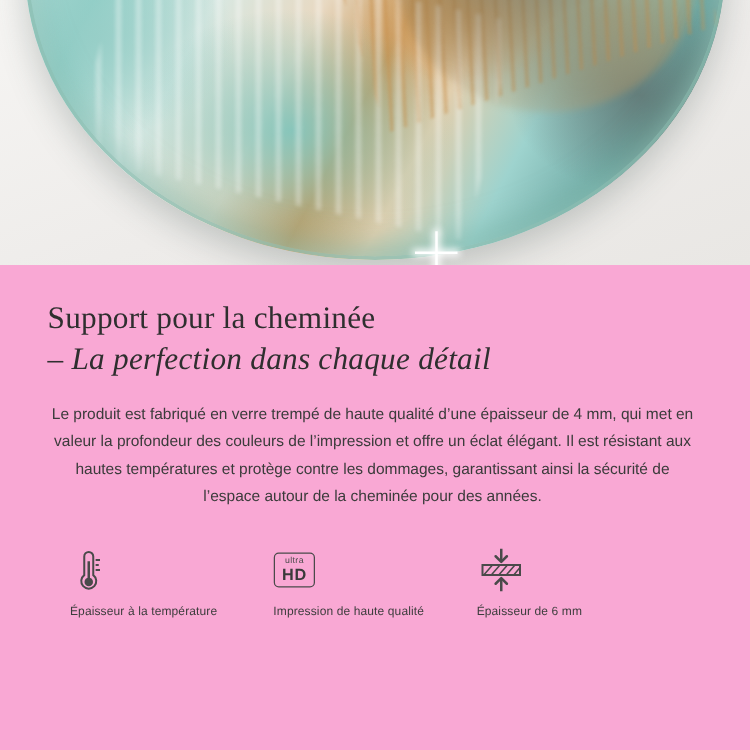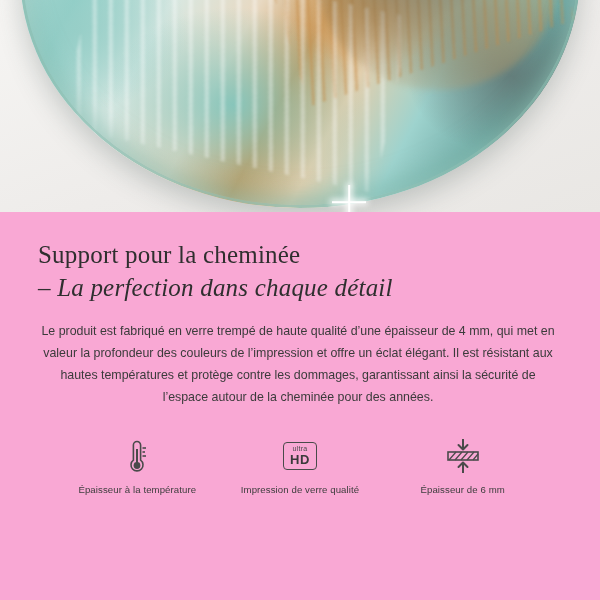--- a/index.html
+++ b/index.html
@@ -176,21 +176,21 @@
   .features {
     margin-top: 26px;
     padding: 0 18px;
     display: grid;
     grid-template-columns: repeat(3, 1fr);
     row-gap: 20px;
   }
   .feature {
     display: flex;
     flex-direction: column;
-    align-items: center;
+    align-items: flex-start;
     justify-content: flex-start;
   }
   .feature-icon {
     height: 44px;
     display: flex;
     align-items: center;
     justify-content: center;
     color: #4a4a4a;
   }
   .feature-label {
@@ -263,21 +263,21 @@
         <div class="feature-label">Épaisseur à la température</div>
       </div>
 
       <div class="feature">
         <div class="feature-icon">
           <div class="hd-badge">
             <span class="ultra">ultra</span>
             <span class="hd">HD</span>
           </div>
         </div>
-        <div class="feature-label">Impression de verre qualité</div>
+        <div class="feature-label">Impression de haute qualité</div>
       </div>
 
 
 
 
       <div class="feature">
         <div class="feature-icon">
           <svg width="40" height="40" viewBox="0 0 40 40" fill="none" stroke="#4a4a4a" stroke-width="1.6">
             <line x1="20" y1="3" x2="20" y2="12" stroke-width="2"></line>
             <path d="M15.5 9 L20 13.5 L24.5 9" stroke-width="2" stroke-linecap="round" stroke-linejoin="round"></path>

